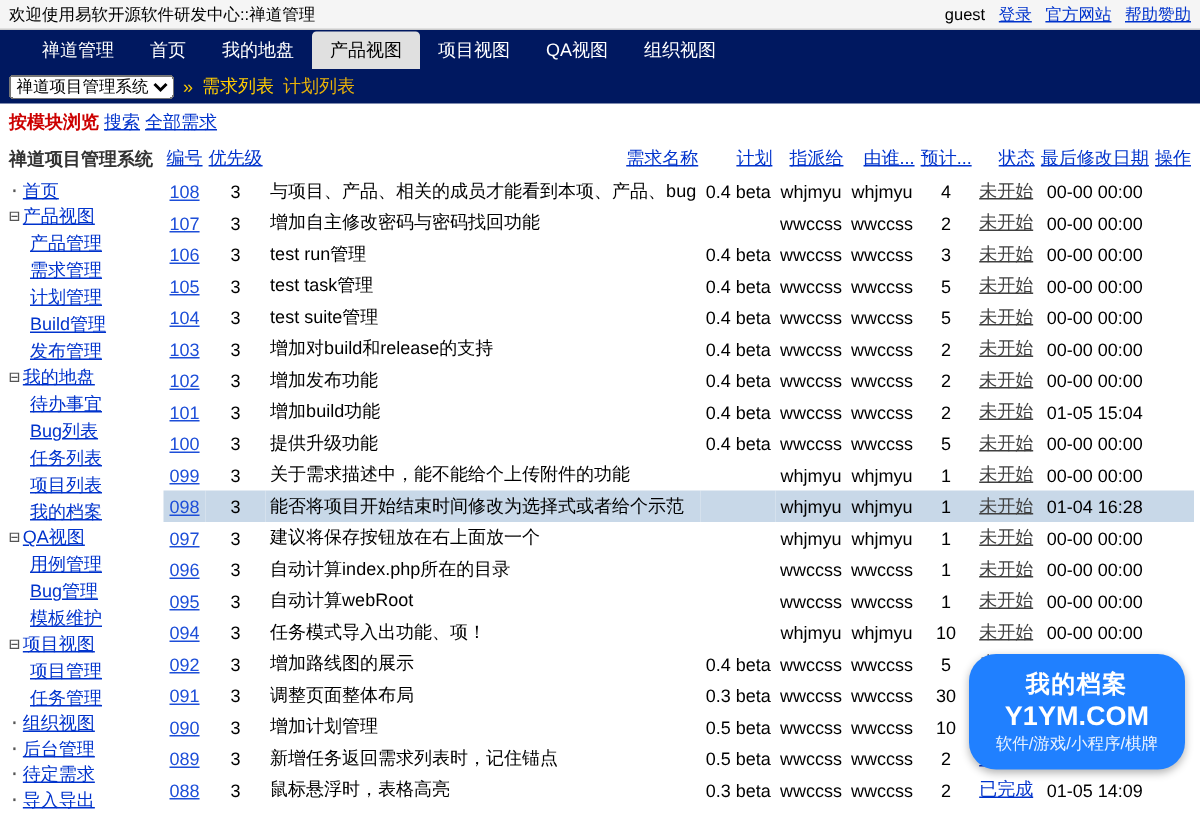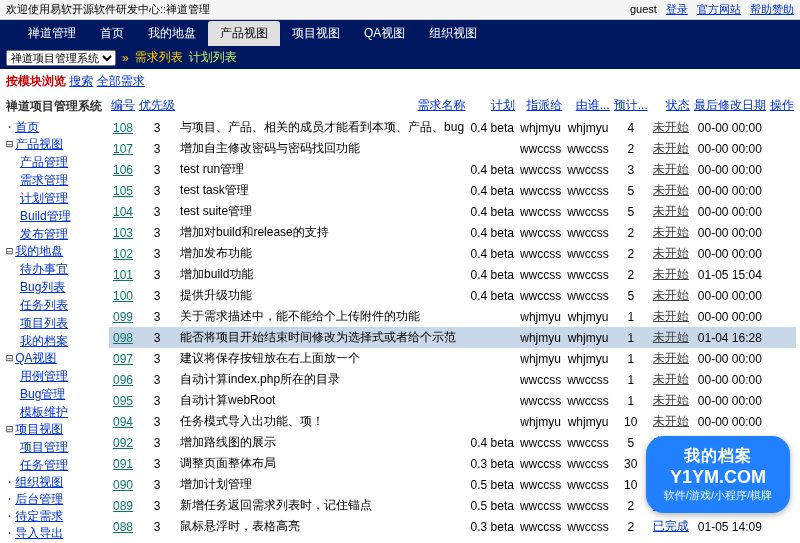--- a/index.html
+++ b/index.html
@@ -6,37 +6,37 @@
 body { font-family: Arial, "Microsoft YaHei", sans-serif; font-size: 12px; background: #fff; width: 800px; }
 a { color: #0033cc; text-decoration: underline; cursor: pointer; }
 .topbar { background: #f5f5f5; border-bottom: 1px solid #ccc; padding: 2px 6px; display: flex; justify-content: space-between; font-size: 11px; }
 .topbar-right a { margin-left: 6px; }
 .navbar { background: #001860; display: flex; align-items: flex-end; padding: 0 16px; height: 26px; }
 .nav-tab { color: #fff; padding: 4px 12px; font-size: 12px; cursor: pointer; background:#001860; }
 .nav-tab.active { background: #e0e0e0; color: #000; border-radius: 3px 3px 0 0; }
 .subbar { background: #001860; color: #fff; padding: 3px 6px; font-size: 12px; display:flex; align-items:center; gap:6px;}
 .subbar select { font-size: 11px; }
 .subbar .yellow { color: #ffcc00; }
-.subbar .sub-link { color:#bef264; text-decoration:none; }
+.subbar .sub-link { color:#eab308; text-decoration:none; }
 .filterbar { padding: 4px 6px; font-size: 12px; }
 .filterbar .red { color: #cc0000; font-weight: bold; }
 .main { display: flex; }
 .sidebar { width: 105px; padding: 4px 2px 4px 6px; font-size: 12px; }
 .side-title { font-weight: bold; margin-bottom: 4px; color:#333;}
 .side-group { color: #0033cc; text-decoration: underline; cursor:pointer;}
 .side-item { padding-left: 14px; line-height: 18px; }
 .side-item a { text-decoration: underline; }
 .tree-toggle { color:#555; margin-right:2px; font-family:monospace;}
 .content { flex: 1; padding: 0 4px; overflow-x:auto;}
 table { width: 100%; border-collapse: collapse; font-size: 12px; }
 th { color: #0033cc; text-decoration: underline; text-align: right; padding: 3px 2px; white-space: nowrap; font-weight:normal; cursor:pointer;}
 td { padding: 2px 3px; white-space: nowrap; text-align: center; }
 td.title-cell { text-align: left; }
 tr.highlight { background: #c8d8e8; }
-.id-link { color: #0f766e; text-decoration: underline; }
+.id-link { color: #1d4ed8; text-decoration: underline; }
 .status-green { color: #404040; text-decoration: underline;}
 .status-blue { color: #0033cc; text-decoration: underline;}
 .pager { text-align: right; padding: 6px 4px; font-size: 12px; }
 .watermark { position:absolute; right:10px; bottom:30px; pointer-events:none; }
 .wm-box { background:#2080ff; color:#fff; border-radius:18px; padding:10px 18px; text-align:center; font-weight:bold; box-shadow:0 2px 6px rgba(0,0,0,.3);}
 .wm-main { font-size:16px; letter-spacing:1px;}
 .wm-url { font-size:18px; font-weight:900;}
 .wm-sub { font-size:11px; font-weight:normal; opacity:.9;}
 </style>
 </head>

